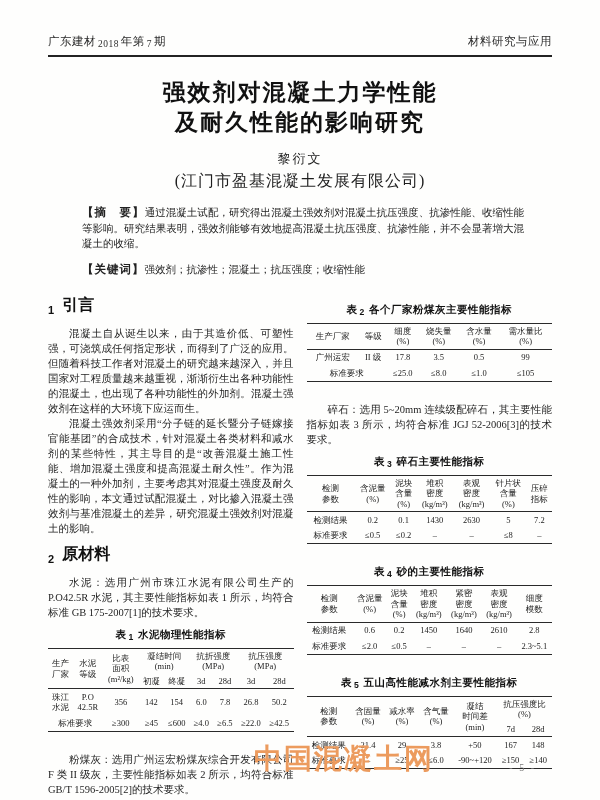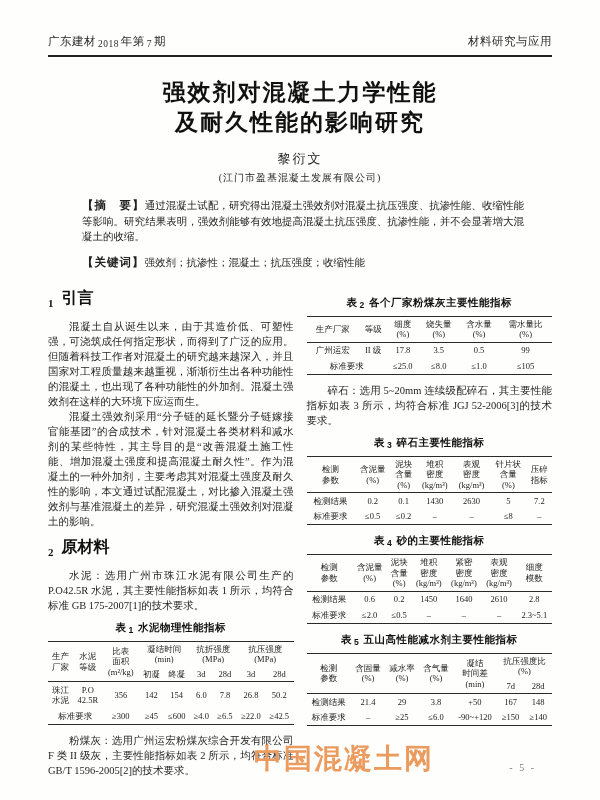--- a/index.html
+++ b/index.html
@@ -25,51 +25,51 @@
   }
   .subnum{font-size:.82em;vertical-align:-0.22em;margin:0 2px;}
   .header-rule{border:none;border-top:2.5px solid #232323;margin:6px 0 0 0;}
   
   .paper-title{
     margin-top:20px;text-align:center;
     font-family:"Liberation Sans","DejaVu Sans",sans-serif;
     font-weight:700;font-size:23px;line-height:30px;letter-spacing:2px;color:#111;
   }
   .author{margin-top:13px;text-align:center;font-size:13px;letter-spacing:2px;}
-  .affiliation{margin-top:3px;text-align:center;font-size:10px;letter-spacing:1px;}
+  .affiliation{margin-top:3px;text-align:center;font-size:16px;letter-spacing:1px;}
   
   .abstract-block{
     margin:13px 28px 0 34px;
     font-size:10.5px;line-height:15.5px;text-align:justify;color:#222;
   }
   .ab-label{font-family:"Liberation Sans","DejaVu Sans",sans-serif;font-weight:700;font-size:11.5px;letter-spacing:1px;}
   .kw-line{margin-top:10px;}
   
   .columns{display:flex;gap:13px;margin-top:18px;}
   .col{width:245.5px;flex:0 0 245.5px;font-size:10.5px;line-height:15px;text-align:justify;}
   .col p{margin:0;text-indent:2em;}
   .sec-heading{
-    font-family:Liberation Serif, serif;
+    font-family:Liberation Sans, sans-serif;
     font-weight:700;font-size:16px;line-height:20px;color:#111;
     margin:0 0 6px 0;text-indent:0;
   }
   .sec-heading .hnum{font-size:11px;vertical-align:-4px;margin-right:8px;}
   .sec-heading.second{margin-top:8px;}
   
   .tcaption{
     margin:7px 0 3px 0;text-align:center;
     font-family:"Liberation Sans","DejaVu Sans",sans-serif;
     font-weight:700;font-size:10.5px;letter-spacing:.5px;color:#111;
   }
   .tcaption .subnum{margin:0 4px 0 2px;}
   table.ptable{
     width:100%;border-collapse:collapse;
     font-size:8.5px;line-height:10.5px;color:#222;
     border-top:1.4px solid #2a2a2a;border-bottom:1.4px solid #2a2a2a;
-    margin-bottom:8px;
+    margin-bottom:20px;
   }
   table.ptable thead{border-bottom:.8px solid #2a2a2a;}
   table.ptable th,table.ptable td{
     font-weight:normal;text-align:center;vertical-align:middle;
     padding:2px 1px;white-space:pre-line;
   }
   table.ptable tbody td{padding:2.5px 1px;}
   
   .watermark{
     position:absolute;left:226px;top:740px;

